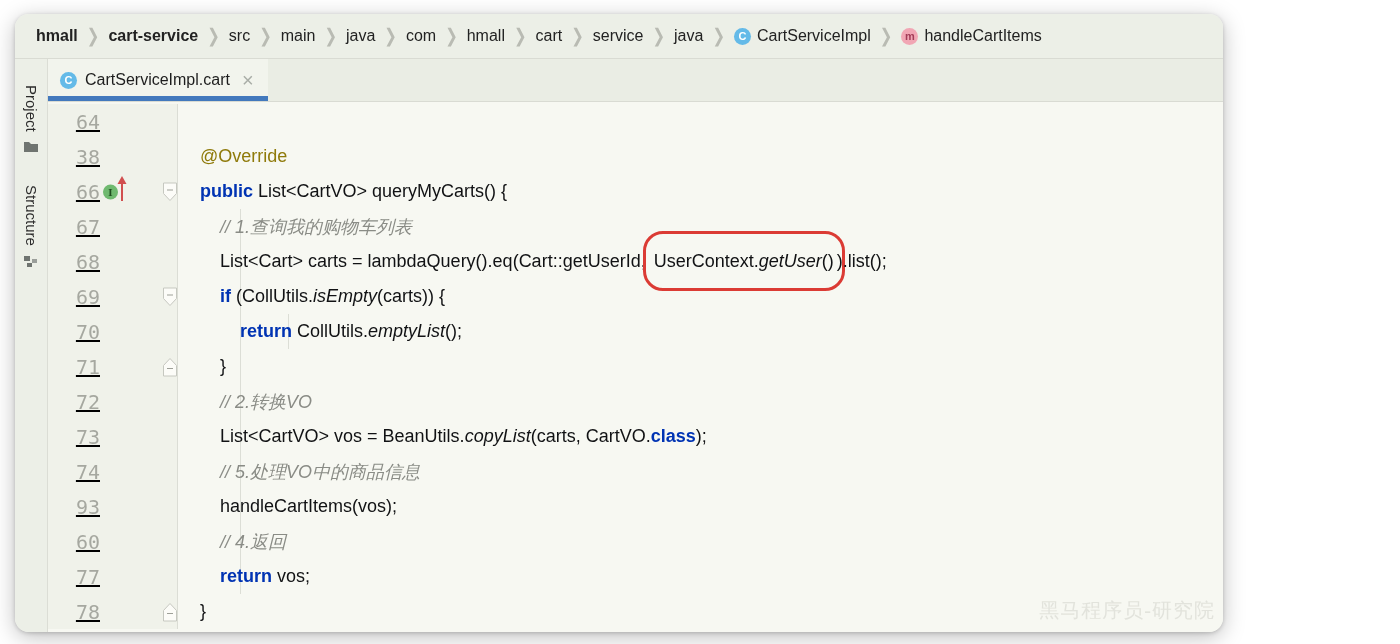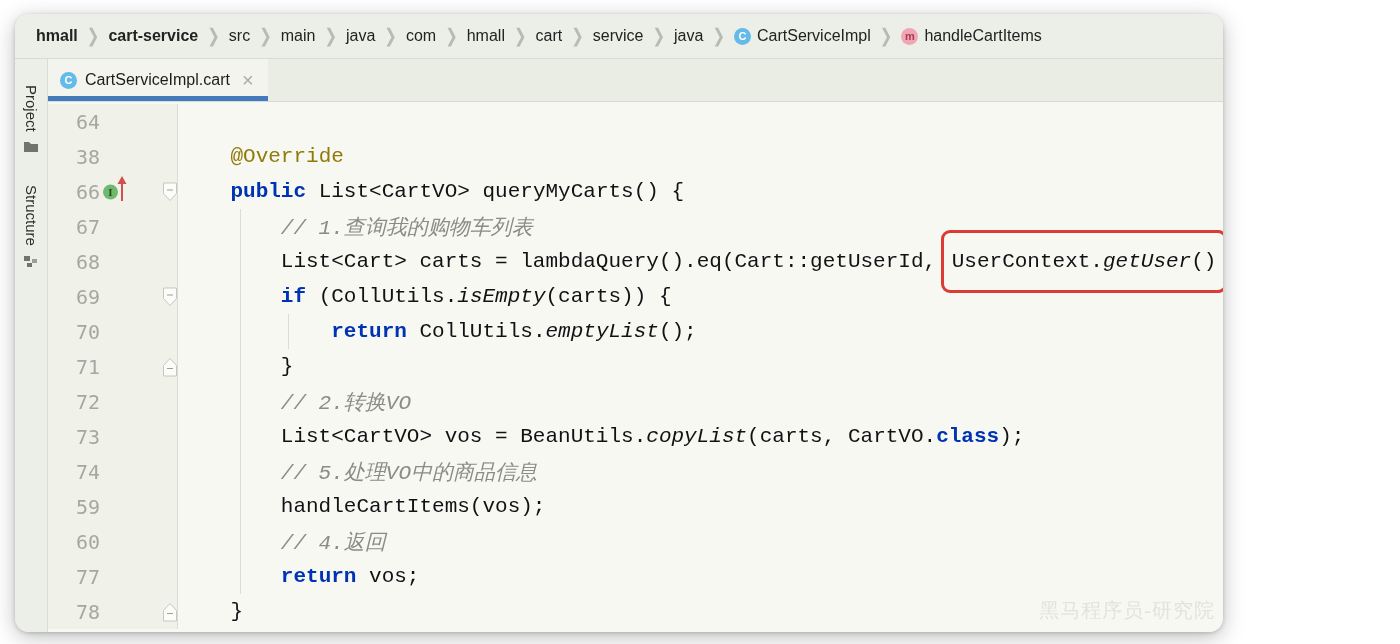--- a/index.html
+++ b/index.html
@@ -39,35 +39,35 @@
     display:flex;align-items:stretch;flex:0 0 auto;}
   .tab{display:flex;align-items:center;gap:8px;background:var(--tab-bg);
     padding:0 14px 0 12px;position:relative;cursor:pointer;font-size:16px;color:#1d1d1d;}
   .tab::after{content:"";position:absolute;left:0;right:0;bottom:0;height:5px;background:var(--underline);}
   .tab-close{color:#A9ADA7;font-size:20px;margin-left:4px;line-height:1;cursor:pointer;}
   
   .editor{flex:1 1 auto;position:relative;background:var(--editor-bg);overflow:hidden;}
   .lines{position:absolute;left:0;top:2px;right:0;}
   .code-line{display:flex;height:35px;align-items:center;}
   .row-gutter{width:130px;flex:0 0 auto;align-self:stretch;background:var(--gutter-bg);
-    border-right:1px solid var(--gutter-sep);display:flex;align-items:center;position:relative;}
+    border-right:1px solid var(--gutter-sep);display:flex;align-items:center;position:relative;text-decoration:underline;}
   .lnum{width:52px;text-align:right;font-family:"DejaVu Sans Mono", monospace;
     font-size:20px;color:var(--lnum);}
   .gmark{position:absolute;left:55px;top:50%;transform:translateY(-50%);width:15px;height:15px;
     border-radius:50%;background:#6FB96F;color:#1F4D1F;font-size:11px;font-weight:bold;
     display:flex;align-items:center;justify-content:center;font-family:"Liberation Serif", serif;cursor:pointer;}
   .garrow{position:absolute;left:68px;top:2px;cursor:pointer;}
   .fold{position:absolute;left:114px;top:50%;transform:translateY(-50%);width:16px;height:21px;cursor:pointer;}
-  .code-text{font-family:Liberation Mono, monospace;font-size:21px;white-space:pre;
+  .code-text{font-family:Liberation Sans, sans-serif;font-size:18px;white-space:pre;
     color:var(--code);padding-left:2px;}
   .seg-kw{color:var(--kw);font-weight:bold;}
   .seg-an{color:var(--ann);}
   .seg-cm{color:var(--cm);font-style:italic;}
   .seg-it{font-style:italic;}
-  .redbox{border:3px solid var(--redbox);border-radius:9px;padding:17px 8px;margin:-5px -8px;}
+  .redbox{border:3px solid var(--redbox);border-radius:20px;padding:17px 8px;margin:-5px -8px;}
   .iguide{position:absolute;width:1px;background:#DCDED6;}
   .watermark{position:absolute;right:8px;bottom:8px;font-size:20px;color:#E2E3DC;
     letter-spacing:1px;font-family:"Liberation Serif", serif;}
 </style>
 </head>
 <body>
 
 <div class="window">
 
   <div class="breadcrumbs">
@@ -231,21 +231,21 @@
               <div class="code-text"><span>        List&lt;CartVO&gt; vos = BeanUtils.</span><span class="seg-it">copyList</span><span>(carts, CartVO.</span><span class="seg-kw">class</span><span>);</span></div>
             </div>
             <div class="code-line">
               <div class="row-gutter">
                 <div class="lnum">74</div>
               </div>
               <div class="code-text"><span class="seg-cm">        // 5.处理VO中的商品信息</span></div>
             </div>
             <div class="code-line">
               <div class="row-gutter">
-                <div class="lnum">59</div>
+                <div class="lnum">93</div>
               </div>
               <div class="code-text"><span>        handleCartItems(vos);</span></div>
             </div>
             <div class="code-line">
               <div class="row-gutter">
                 <div class="lnum">60</div>
               </div>
               <div class="code-text"><span class="seg-cm">        // 4.返回</span></div>
             </div>
             <div class="code-line">

